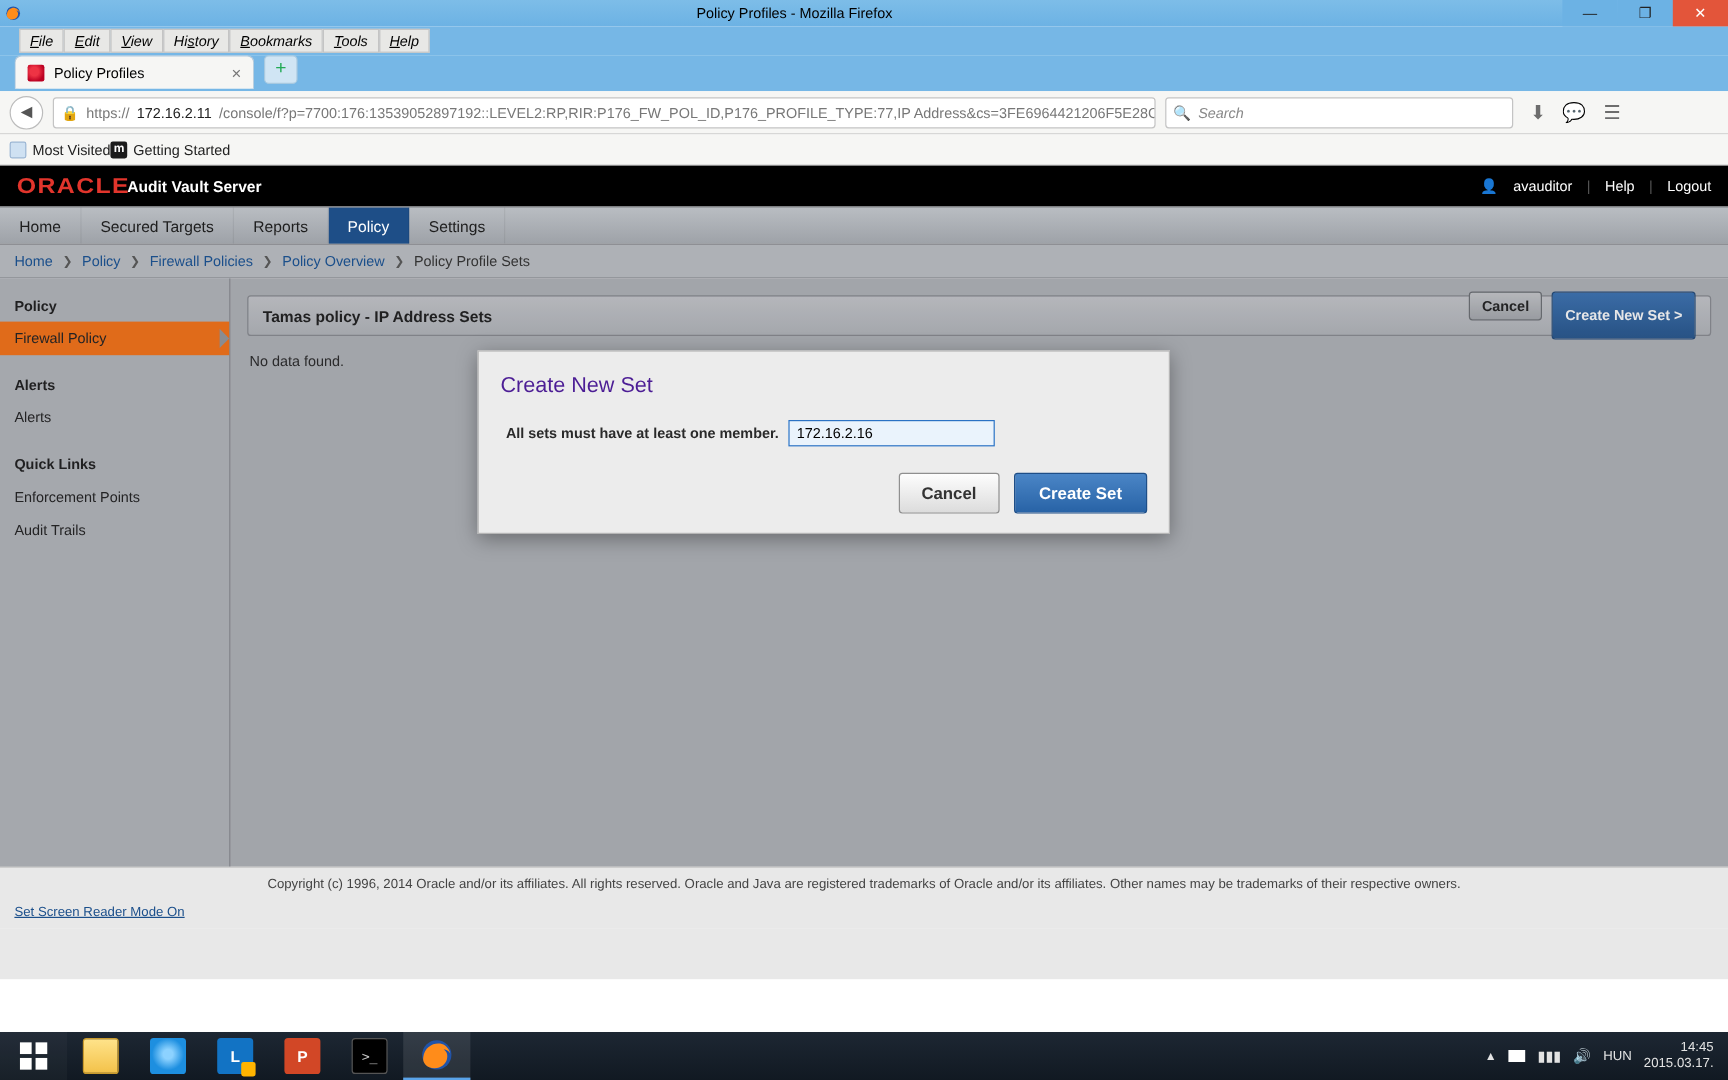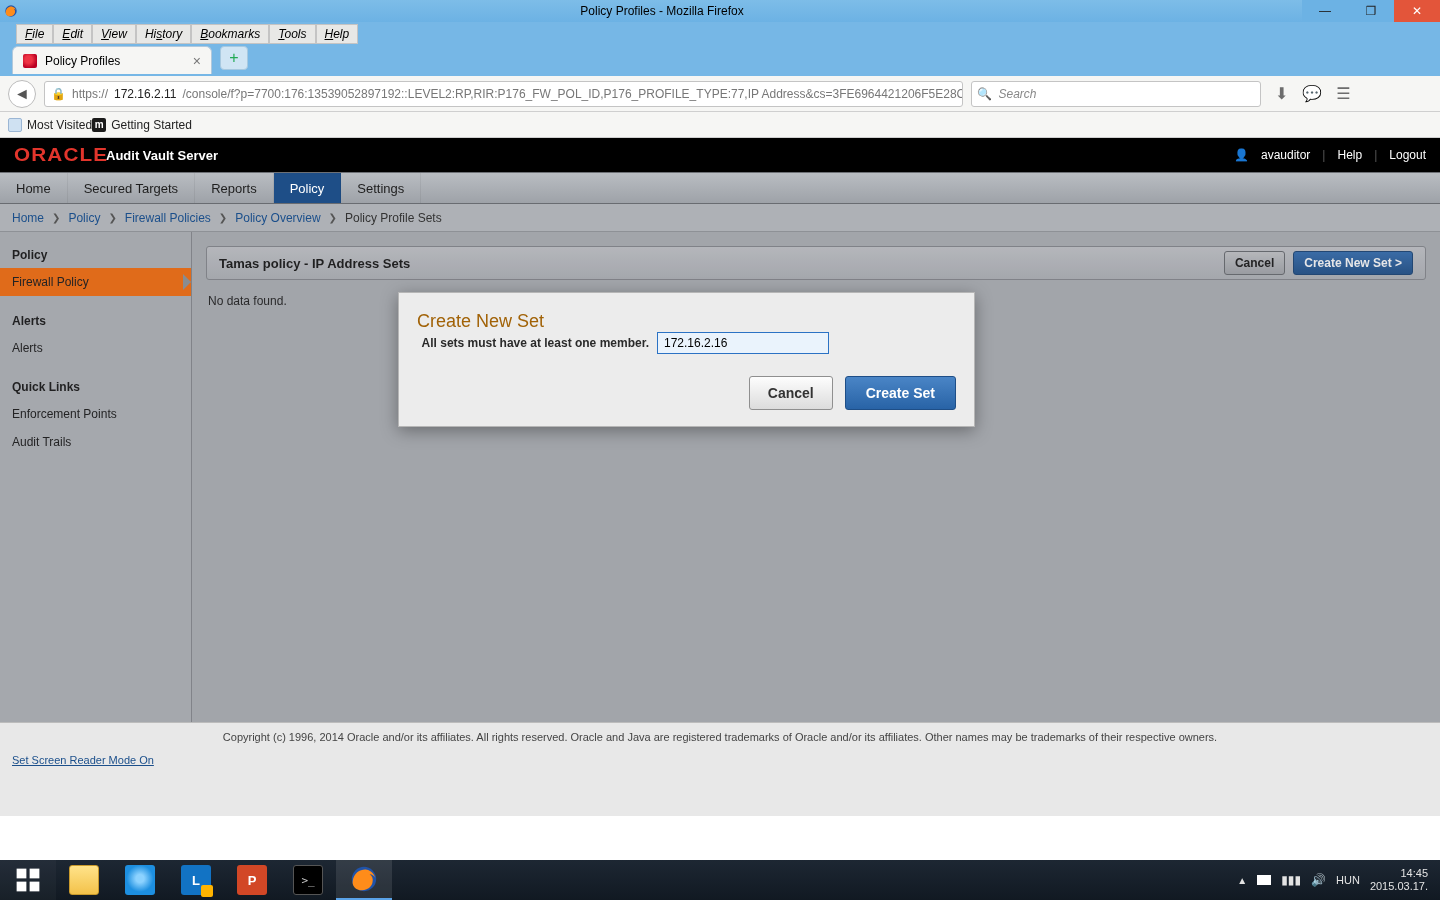--- a/index.html
+++ b/index.html
@@ -71,26 +71,26 @@
 .ora-sbar-head { font-weight:bold; padding:6px 12px; color:#1e1e1e; }
 .ora-sbar-item { padding:7px 12px; color:#222; }
 .ora-sbar-item.active { background:#f97316; position:relative; }
 .ora-sbar-item.active::after{ content:""; position:absolute; right:-8px; top:50%; transform:translateY(-50%); border:8px solid transparent; border-left-color:#96999e; }
 
 
 .ora-main { flex:1; padding:14px; }
 .ora-panel-head { height:34px; background:linear-gradient(#c7c9cd,#b5b8bd); border:1px solid #8b8e93; border-radius:3px; display:flex; align-items:center; padding:0 12px; font-size:13px; font-weight:bold; color:#1e1e1e; }
 .ora-panel-actions{ margin-left:auto; display:flex; gap:8px; }
 .ora-btn-g { height:24px; padding:0 10px; font-size:12px; border:1px solid #6e7176; border-radius:3px; background:linear-gradient(#c8cacd,#a8abb0); color:#222; display:flex; align-items:center; }
-.ora-btn-b { height:24px; padding:0 10px; font-size:12px; border:1px solid #214b7c; border-radius:3px; background:linear-gradient(#3c74b5,#27578f); color:#fff; display:flex; align-items:center; }
+.ora-btn-b { height:40px; padding:0 10px; font-size:12px; border:1px solid #214b7c; border-radius:3px; background:linear-gradient(#3c74b5,#27578f); color:#fff; display:flex; align-items:center; }
 .ora-nodata { padding:14px 2px; font-size:12px; color:#2a2a2a; }
 
 
 .modal { position:absolute; left:398px; top:292px; width:577px; background:#ececec; border:1px solid #b6b6b6; box-shadow:0 4px 16px rgba(0,0,0,.35); z-index:50; padding:18px 18px 16px 18px; }
-.modal h3 { font-size:18px; font-weight:normal; color:#a16207; }
+.modal h3 { font-size:18px; font-weight:normal; color:#4c1d95; margin-bottom:18px; }
 .mod-row { display:flex; align-items:flex-start; margin-bottom:14px; }
 .mod-lbl { width:240px; text-align:right; font-size:12px; color:#2a2a2a; padding-top:4px; padding-right:8px; font-weight:bold; }
 .mod-lbl .req{ color:#c00; margin-left:3px; }
 .mod-lbl .line2 { display:block; }
 .mod-input { width:172px; height:22px; border:1px solid #a6a6a6; padding:2px 6px; font-size:12px; background:#fff; }
 .mod-input.focus { border:1px solid #2b72c4; background:#eaf3fc; }
 .mod-btns { display:flex; justify-content:flex-end; gap:12px; margin-top:22px; }
 .mod-cancel { height:34px; padding:0 18px; font-size:14px; font-weight:bold; color:#333; border:1px solid #8f8f8f; border-radius:3px; background:linear-gradient(#fdfdfd,#dcdcdc); }
 .mod-create { height:34px; padding:0 20px; font-size:14px; font-weight:bold; color:#fff; border:1px solid #1e4e87; border-radius:3px; background:linear-gradient(#4a85c6,#2863a6); }
 

